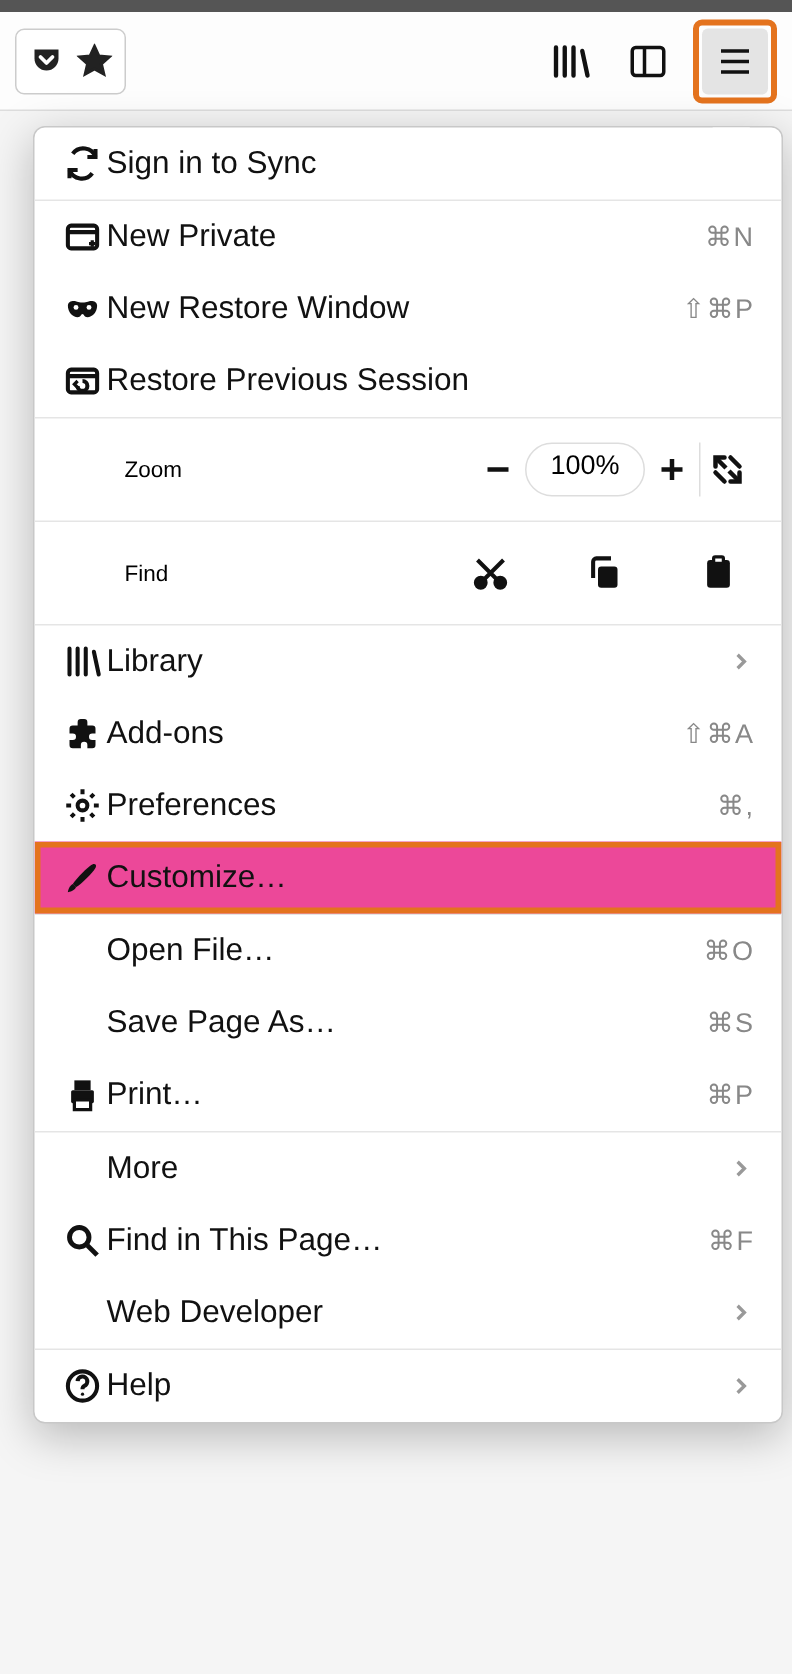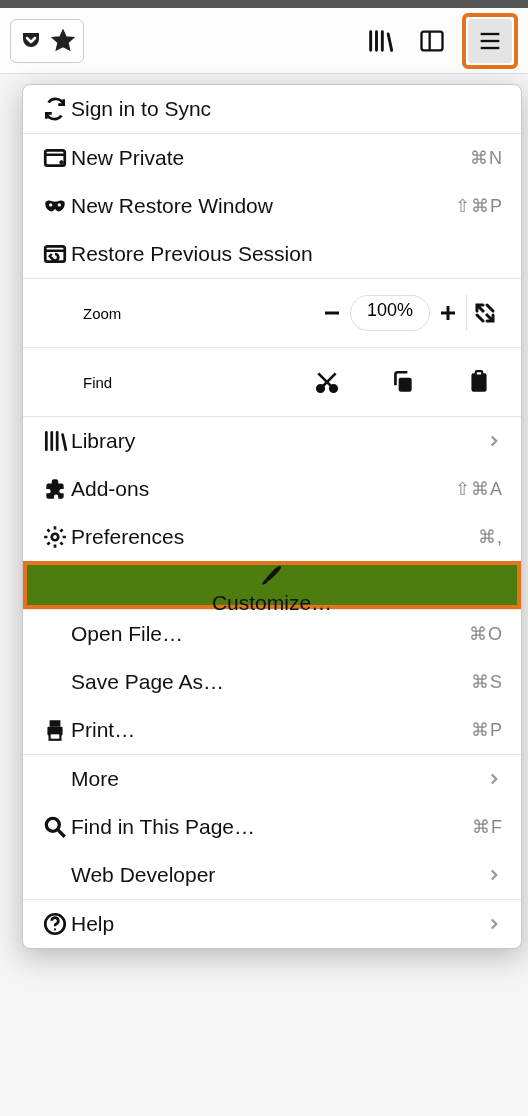--- a/index.html
+++ b/index.html
@@ -100,23 +100,22 @@
     .menu-item .shortcut {
       font-size: 18px;
       color: #888;
       letter-spacing: 1px;
     }
     .menu-item .chevron {
       width: 18px; height: 18px;
       stroke: #999; fill: none; stroke-width: 3;
     }
     .menu-item.highlighted {
-      background: #4d7c0f;
+      background: #ec4899;
       box-shadow: inset 0 0 0 4px #e4731e;
-      flex-direction: column;
     }
     .zoom-row, .edit-row {
       display: flex;
       align-items: center;
       height: 68px;
       padding: 0 18px;
       gap: 10px;
     }
     .zoom-row .zlabel, .edit-row .elabel {
       font-size: 15px;

